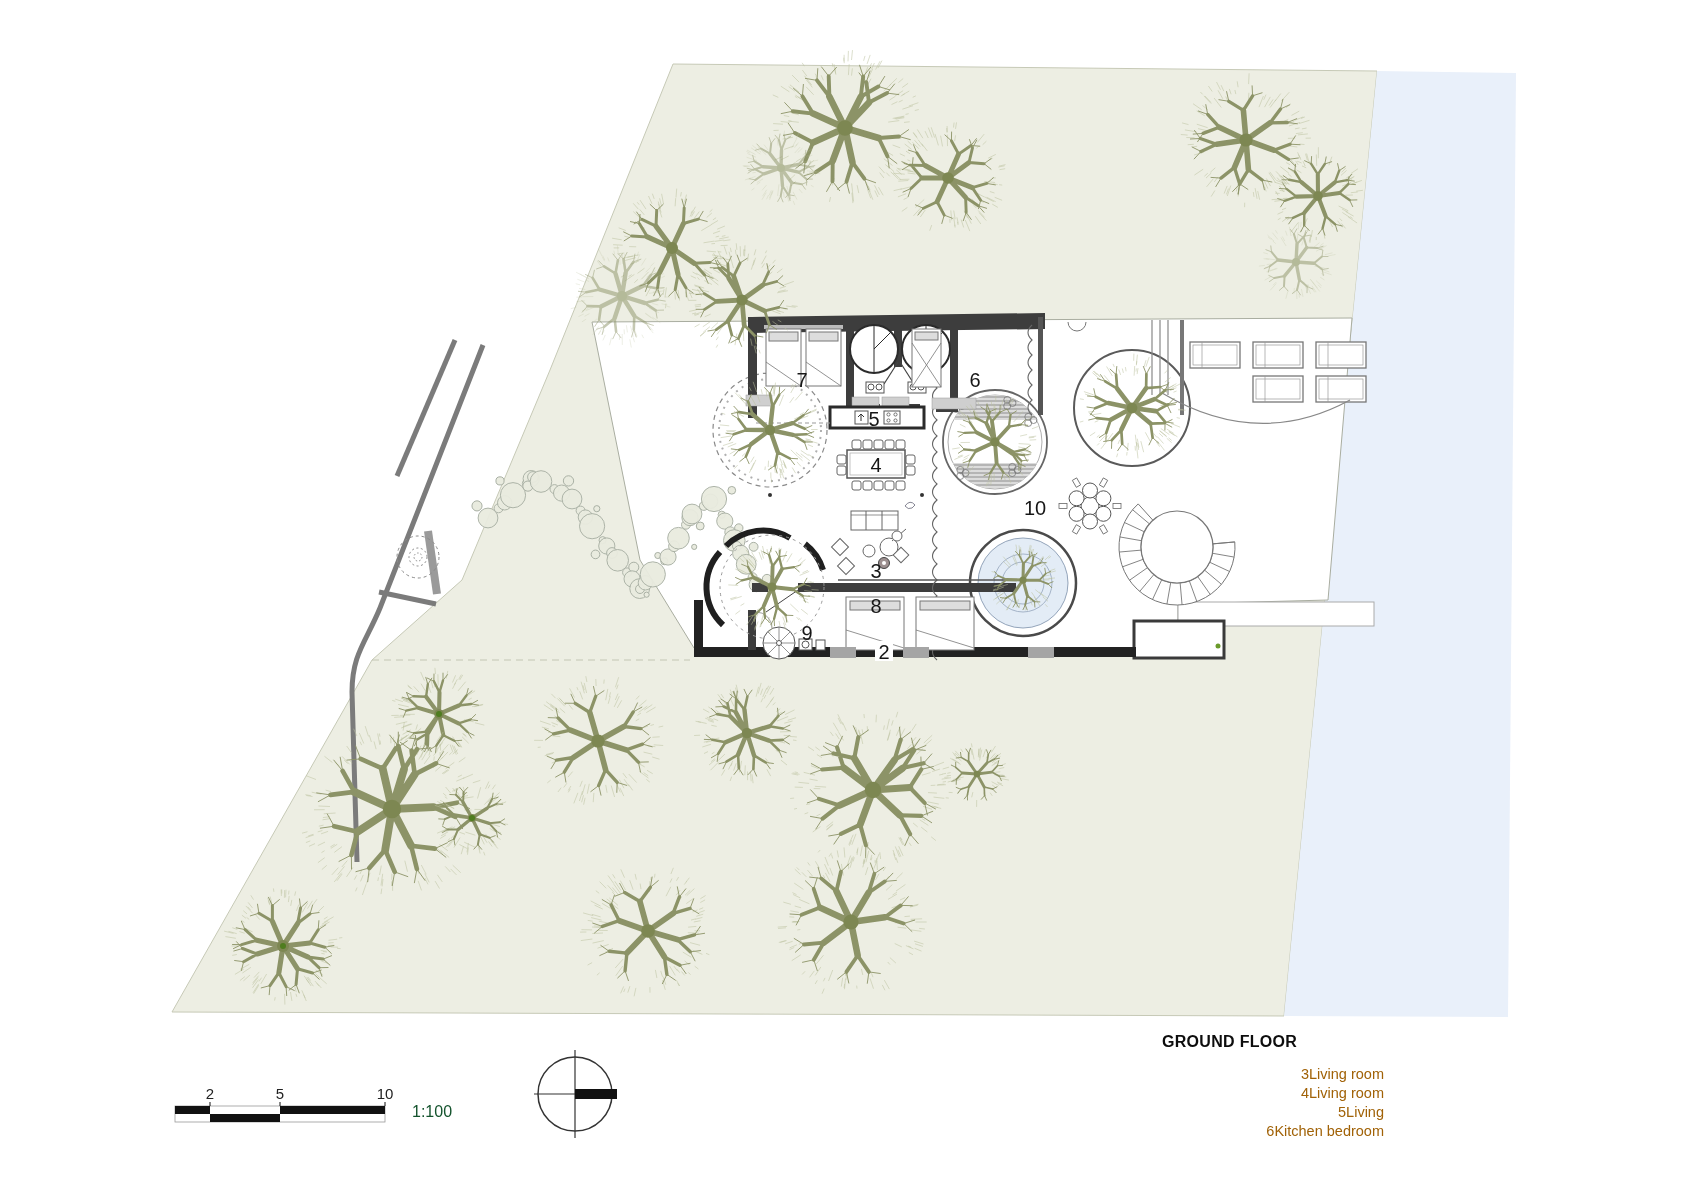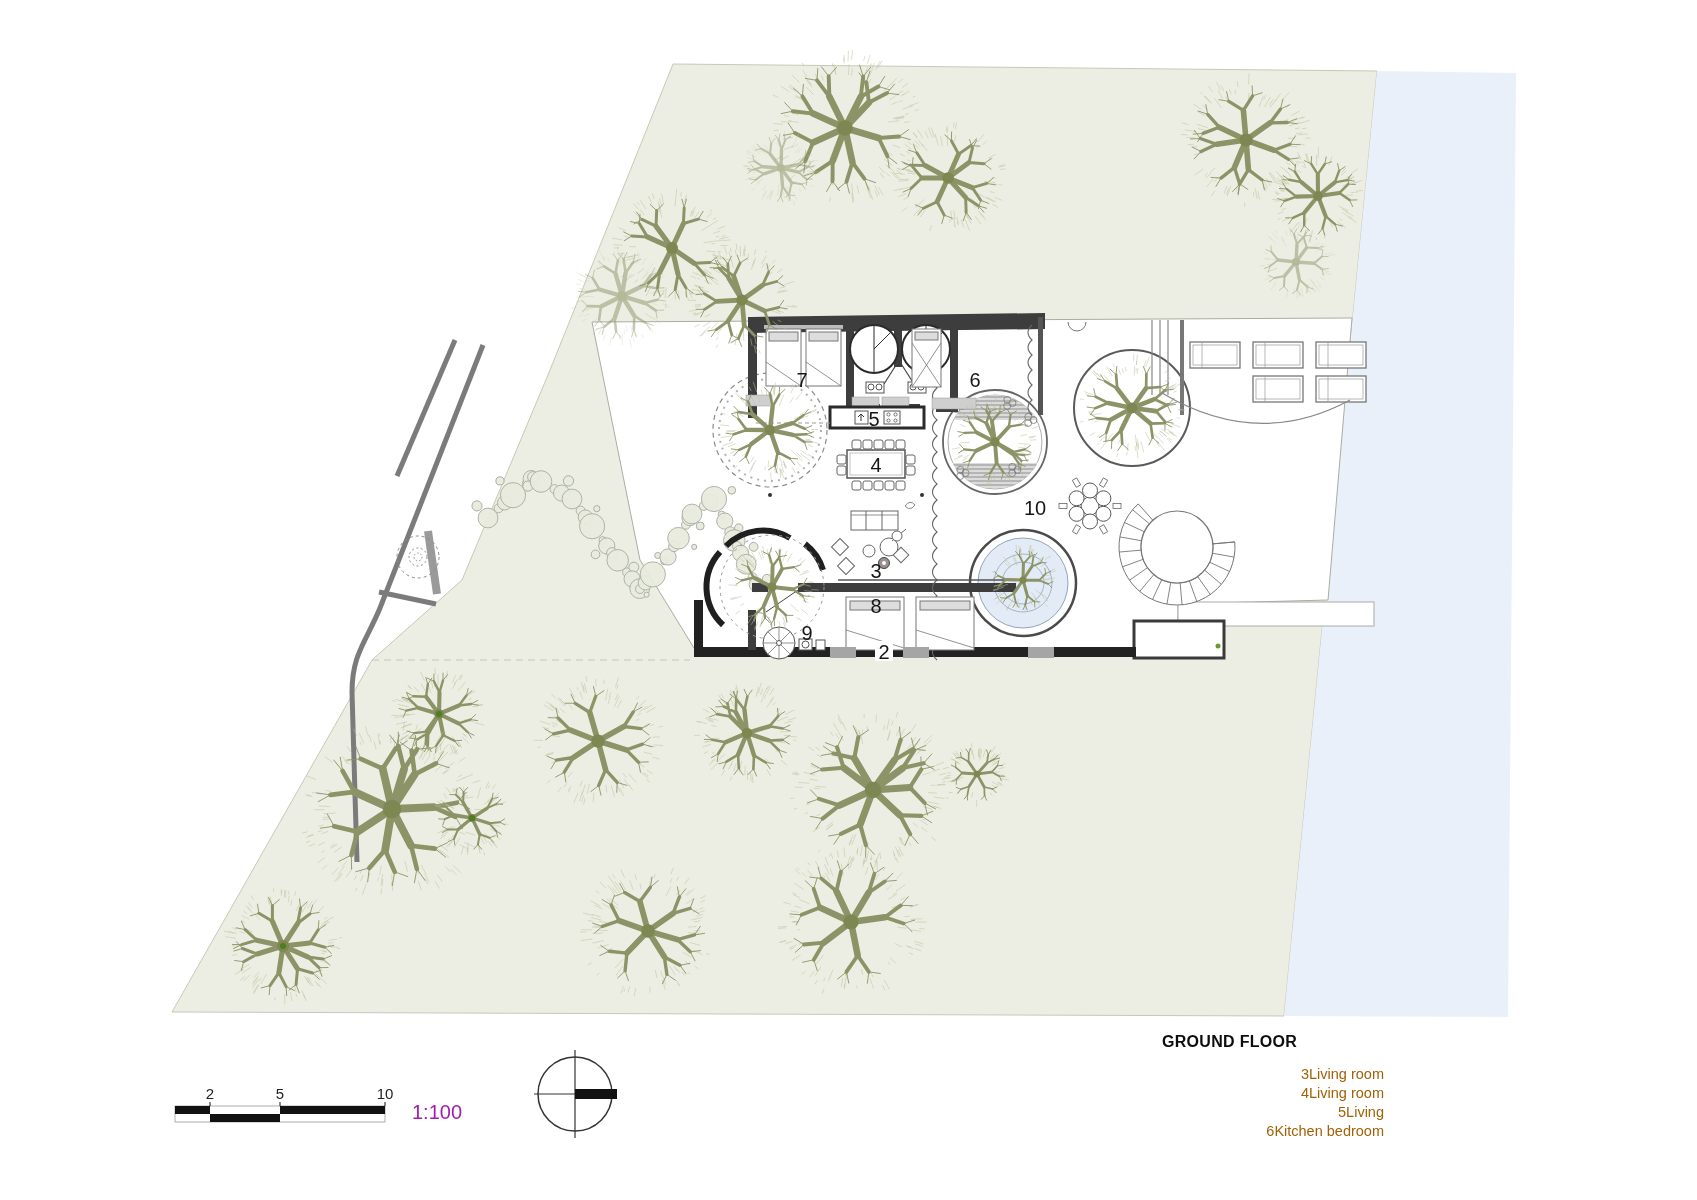--- a/index.html
+++ b/index.html
@@ -1,21 +1,21 @@
 <!DOCTYPE html>
 <html><head>
 <meta charset="utf-8">
 <style>
   html,body{margin:0;padding:0;background:#fff;}
   #page{position:relative;width:1697px;height:1200px;background:#ffffff;overflow:hidden;
         font-family:"Liberation Sans",sans-serif;color:#111;}
   #plan-svg{position:absolute;left:0;top:0;}
   .lbl{position:absolute;transform:translate(-50%,-50%);font-size:20px;color:#161616;}
   .tick{position:absolute;transform:translate(-50%,-100%);font-size:15px;color:#222;}
-  .ratio{position:absolute;transform:translate(0,-50%);font-size:20px;color:#a21caf;}
+  .ratio{position:absolute;transform:translate(0,-50%);font-size:16px;color:#14532d;}
   #legend{position:absolute;left:1162px;top:1033px;width:420px;}
   #legend .ltitle{font-weight:bold;font-size:16px;letter-spacing:.3px;margin-bottom:14px;color:#0d0d0d;}
   .lcols{display:flex;}
   .lcol{width:222px;}
   .lcol2{width:180px;}
   .lrow{font-size:14.5px;line-height:19px;color:#a16207;text-align:right;}
   .lnum{display:inline-block;width:33px;}
 </style>
 </head>
 <body>

